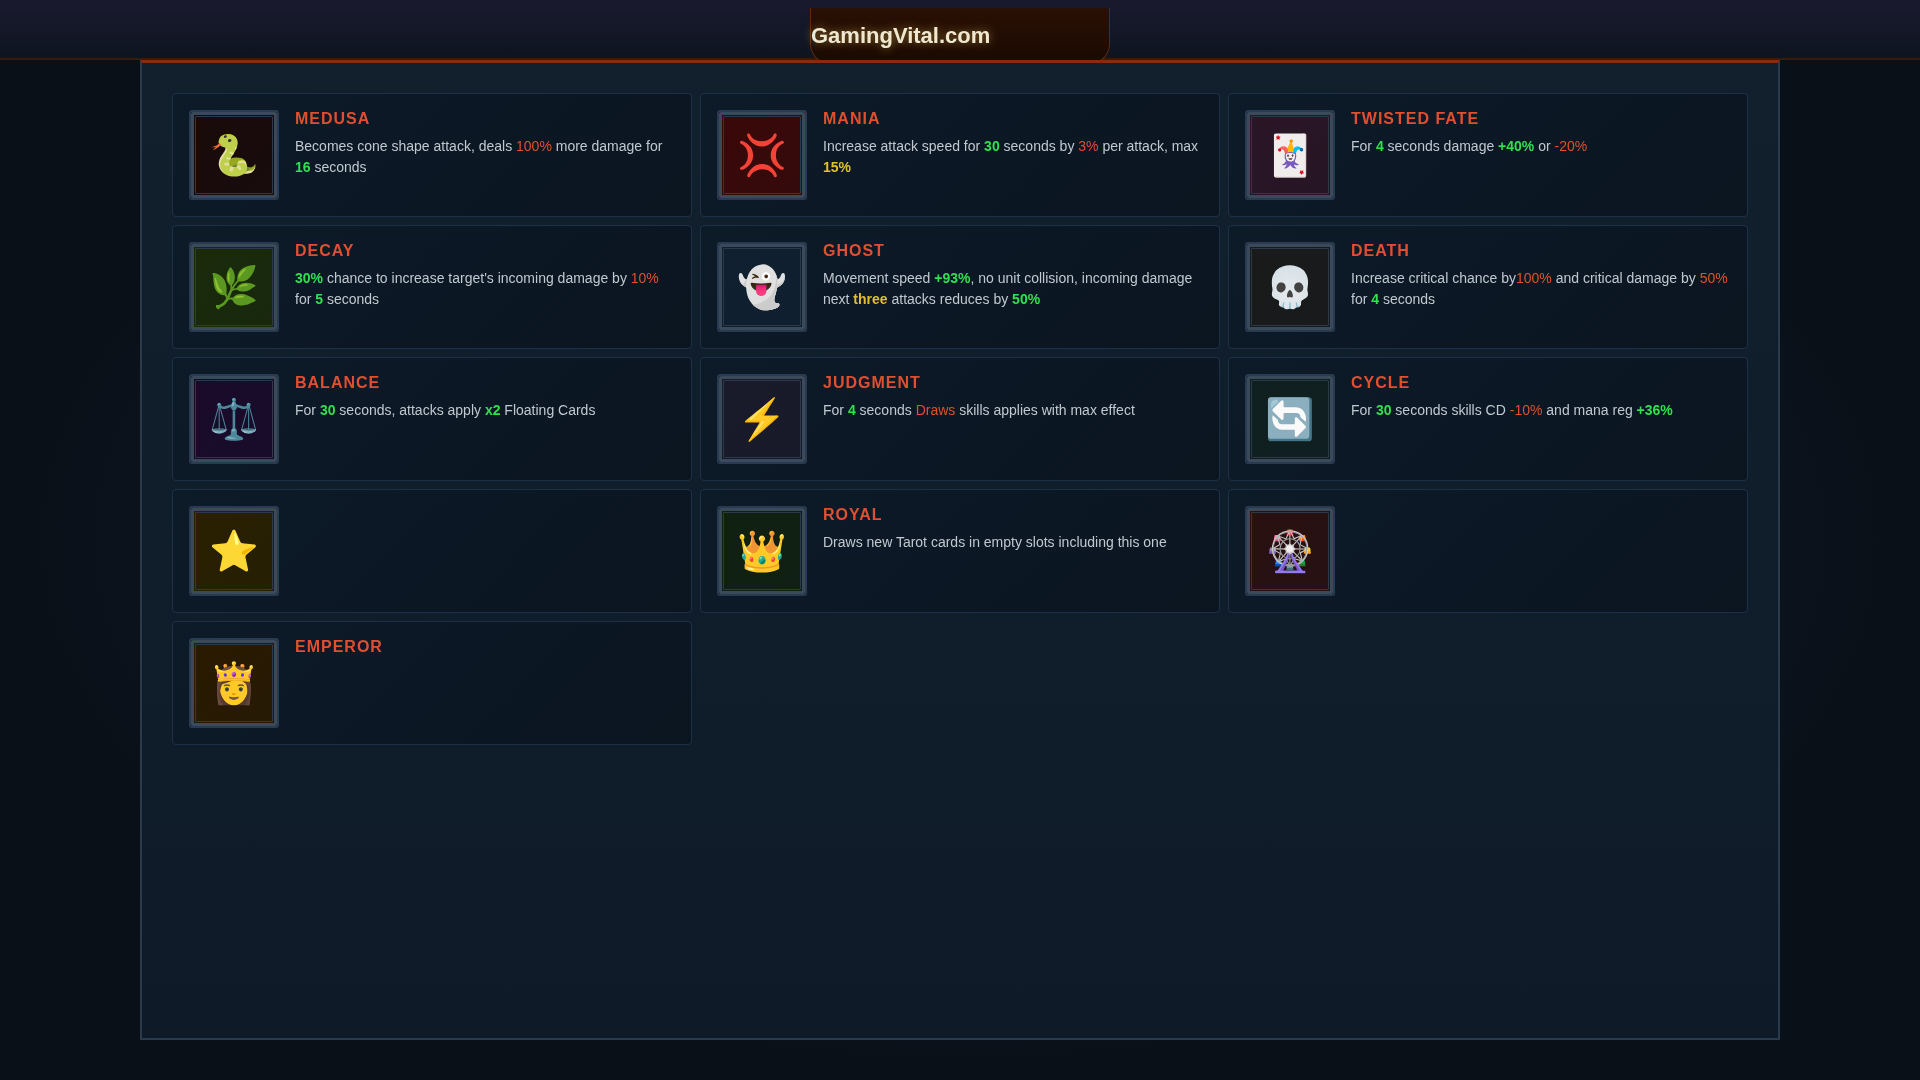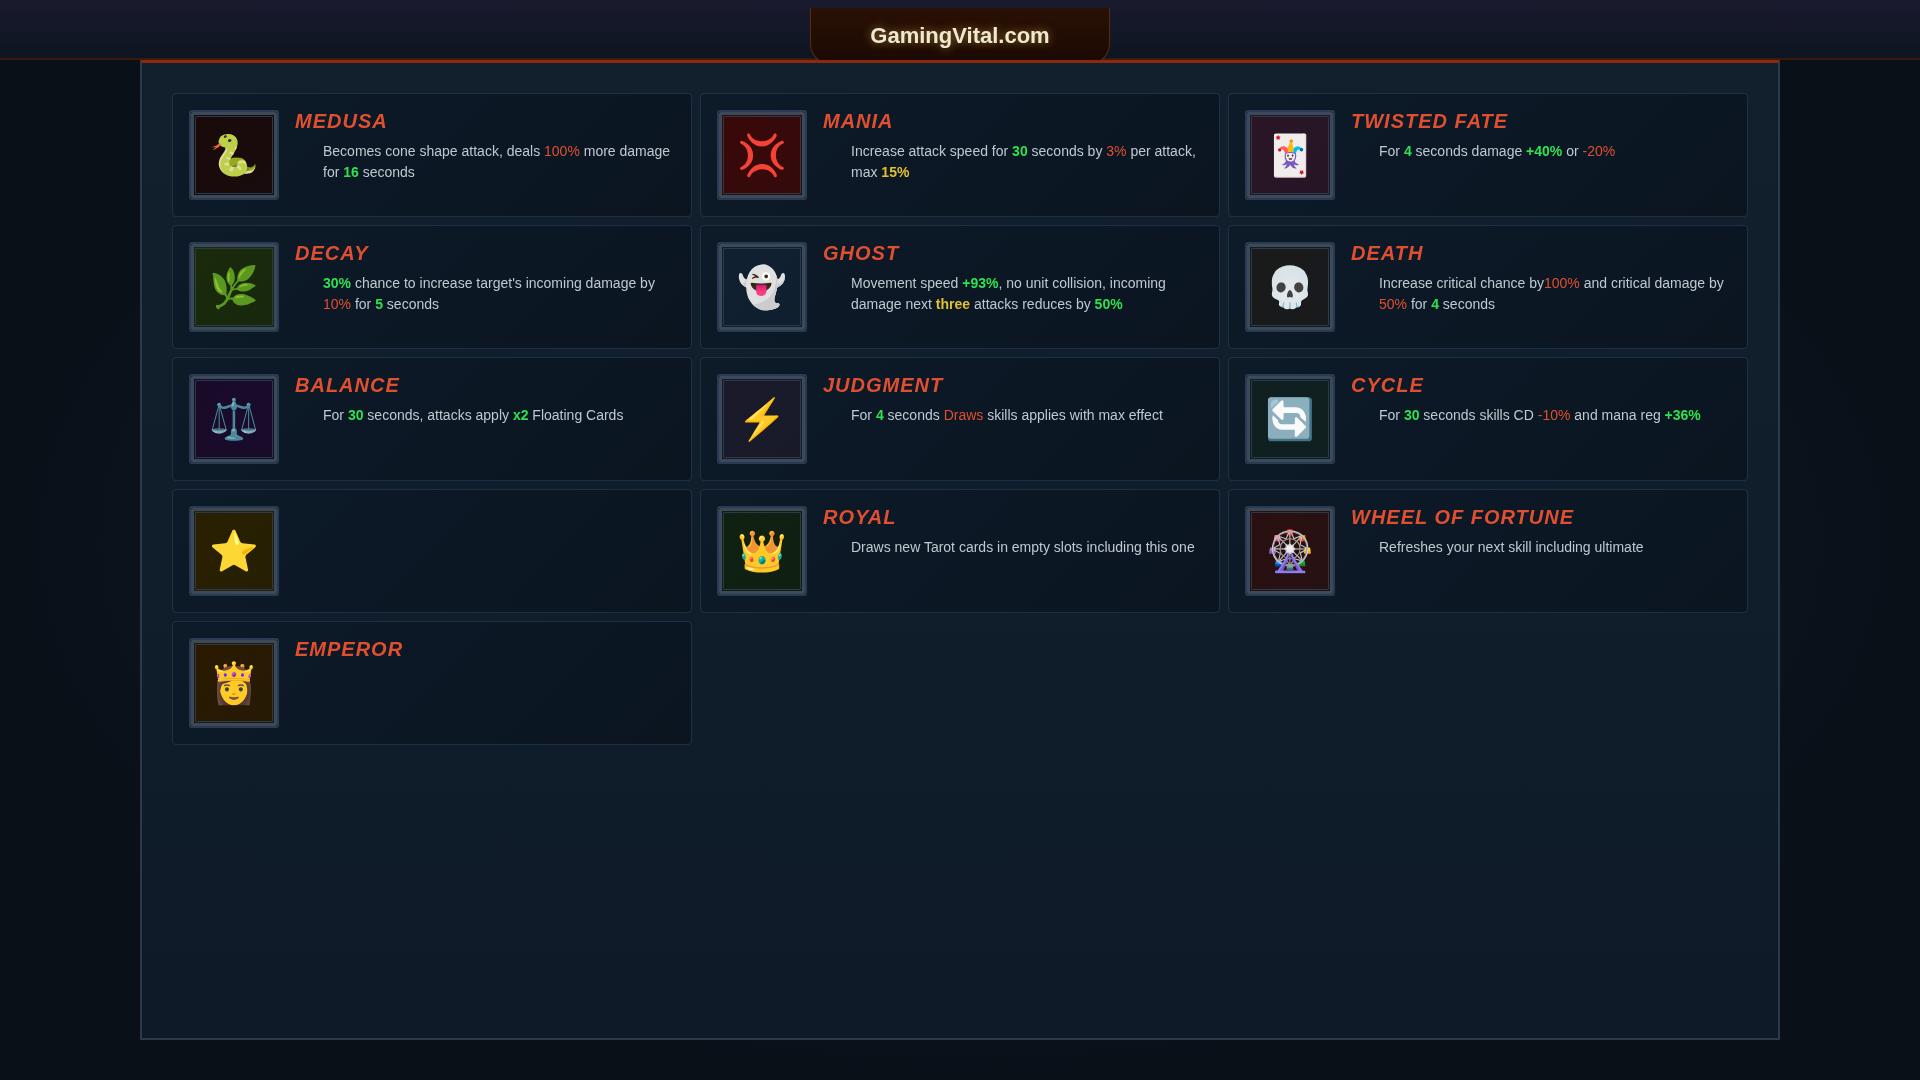--- a/index.html
+++ b/index.html
@@ -34,21 +34,21 @@
       left: 50%;
       transform: translateX(-50%);
       width: 300px;
       height: 56px;
       background: linear-gradient(180deg, #2a1005 0%, #1a0a02 100%);
       border-radius: 0 0 20px 20px;
       border: 1px solid #5a2a10;
       border-top: none;
       display: flex;
       align-items: center;
-      justify-content: center;
+      justify-content: flex-start;
     }
     .site-title {
       color: #f0e8d0;
       font-size: 22px;
       font-weight: bold;
       text-shadow: 0 0 10px rgba(255,220,100,0.5);
     }
     .main-container {
       position: absolute;
       top: 60px;
@@ -85,33 +85,31 @@
       border-radius: 3px;
       display: flex;
       align-items: center;
       justify-content: center;
       font-size: 36px;
       position: relative;
       overflow: hidden;
     }
     .card-content { flex: 1; }
     .card-name {
-      font-size: 20px;
+      font-size: 16px;
       font-weight: bold;
       color: #e05030;
       margin-bottom: 8px;
       text-transform: uppercase;
       letter-spacing: 1px;
-      font-style: italic;
     }
     .card-desc {
       font-size: 14px;
       color: #c0c8d0;
       line-height: 1.5;
-      margin-left: 28px;
     }
     .highlight-green { color: #30e050; font-weight: bold; }
     .highlight-red { color: #e05030; }
     .highlight-yellow { color: #e0c030; font-weight: bold; }
 
     
     .card-art {
       width: 86px;
       height: 86px;
       position: relative;
@@ -262,24 +260,20 @@
           <div class="card-name">ROYAL</div>
           <div class="card-desc">Draws new Tarot cards in empty slots including this one</div>
         </div>
       </div>
       <div class="card-item">
         <div class="card-image" style="background: linear-gradient(135deg, rgb(42, 16, 16), rgba(42, 16, 16, 0.867));">
           <div class="card-frame"></div>
           <div class="card-inner-frame"></div>
           <div class="card-art" style="font-size: 40px;">🎡</div>
         </div>
-        <div class="card-content">
-          <div class="card-name">WHEEL OF FORTUNE</div>
-          <div class="card-desc">Refreshes your next skill including ultimate</div>
-        </div>
       </div>
       <div class="card-item">
         <div class="card-image" style="background: linear-gradient(135deg, rgb(42, 26, 0), rgba(42, 26, 0, 0.867));">
           <div class="card-frame"></div>
           <div class="card-inner-frame"></div>
           <div class="card-art" style="font-size: 40px;">👸</div>
         </div>
         <div class="card-content">
           <div class="card-name">EMPEROR</div>
         </div>

